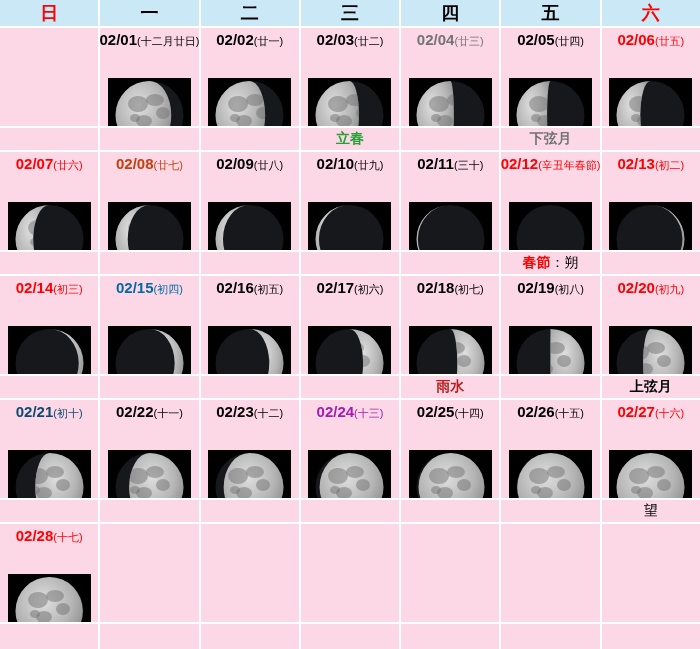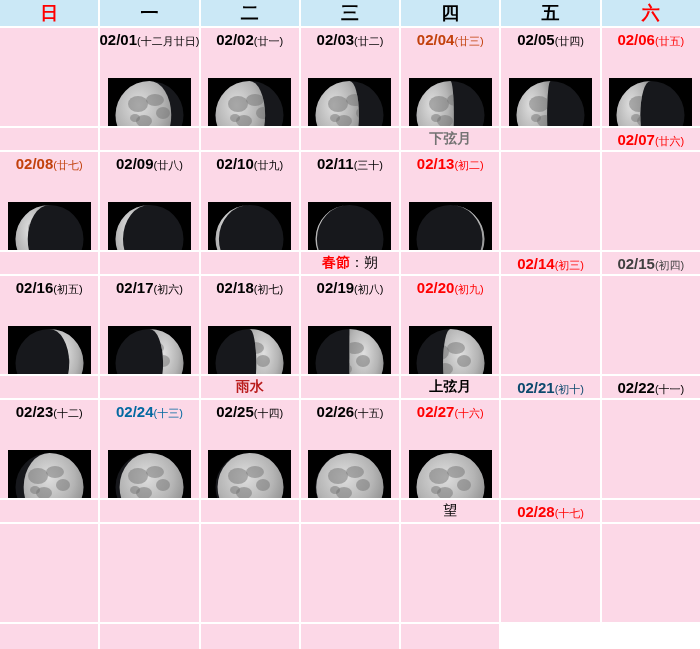--- a/index.html
+++ b/index.html
@@ -125,21 +125,21 @@
             <ellipse cx="36" cy="43" rx="8" ry="6" fill="#717171" opacity="0.5"></ellipse>
             <ellipse cx="48" cy="53" rx="6" ry="4" fill="#717171" opacity="0.5"></ellipse>
             <ellipse cx="27" cy="40" rx="5" ry="4" fill="#717171" opacity="0.5"></ellipse>
             <circle cx="52" cy="57" r="3" fill="#ededed" opacity="0.6"></circle>
             <circle cx="33" cy="55" r="2.5" fill="#ededed" opacity="0.6"></circle>
           </g>
         </svg>
       </div>
     </div>
     <div class="cell main">
-      <div class="date-line" style="color: #c2410c;"><span class="date-num">02/04</span><span class="lunar">(廿三)</span></div>
+      <div class="date-line" style="color: #737373;"><span class="date-num">02/04</span><span class="lunar">(廿三)</span></div>
       <div class="moonbox">
         <svg width="83" height="74" viewBox="0 0 83 74">
           <defs>
             <radialGradient id="g0_4" cx="42%" cy="36%" r="78%">
       <stop offset="0%" stop-color="#dfdfdf"></stop>
               <stop offset="55%" stop-color="#b4b4b4"></stop>
               <stop offset="100%" stop-color="#7d7d7d"></stop>
     </radialGradient>
             <clipPath id="c0_4">
               <path d="M 41.5 3 A 34 34 0 0 0 41.5 71 A 3.400000000000003 34 0 0 0 41.5 3 Z"></path>
@@ -217,20 +217,23 @@
             <ellipse cx="27" cy="40" rx="5" ry="4" fill="#717171" opacity="0.5"></ellipse>
             <circle cx="52" cy="57" r="3" fill="#ededed" opacity="0.6"></circle>
             <circle cx="33" cy="55" r="2.5" fill="#ededed" opacity="0.6"></circle>
           </g>
         </svg>
       </div>
     </div>
     <div class="cell annot"></div>
     <div class="cell annot"></div>
     <div class="cell annot"></div>
+    <div class="cell annot">
+      <span style="color: rgb(39, 160, 53); font-weight: bold;">立春</span>
+    </div>
     <div class="cell annot"></div>
     <div class="cell annot">
       <span style="color: #737373; font-weight: bold;">下弦月</span>
     </div>
     <div class="cell annot"></div>
     <div class="cell main">
       <div class="date-line" style="color: rgb(255, 0, 0);"><span class="date-num">02/07</span><span class="lunar">(廿六)</span></div>
       <div class="moonbox">
         <svg width="83" height="74" viewBox="0 0 83 74">
           <defs>
@@ -369,20 +372,36 @@
           <g clip-path="url(#c1_4)">
             <ellipse cx="30" cy="26" rx="10" ry="8" fill="#717171" opacity="0.5"></ellipse>
             <ellipse cx="47" cy="22" rx="9" ry="6" fill="#717171" opacity="0.5"></ellipse>
             <ellipse cx="55" cy="35" rx="7" ry="6" fill="#717171" opacity="0.5"></ellipse>
             <ellipse cx="36" cy="43" rx="8" ry="6" fill="#717171" opacity="0.5"></ellipse>
             <ellipse cx="48" cy="53" rx="6" ry="4" fill="#717171" opacity="0.5"></ellipse>
             <ellipse cx="27" cy="40" rx="5" ry="4" fill="#717171" opacity="0.5"></ellipse>
             <circle cx="52" cy="57" r="3" fill="#ededed" opacity="0.6"></circle>
             <circle cx="33" cy="55" r="2.5" fill="#ededed" opacity="0.6"></circle>
           </g>
+        </svg>
+      </div>
+    </div>
+    <div class="cell main">
+      <div class="date-line" style="color: rgb(255, 0, 0);"><span class="date-num">02/12</span><span class="lunar">(辛丑年春節)</span></div>
+      <div class="moonbox">
+        <svg width="83" height="74" viewBox="0 0 83 74">
+          <defs>
+            <radialGradient id="g1_5" cx="42%" cy="36%" r="78%">
+      <stop offset="0%" stop-color="#dfdfdf"></stop>
+              <stop offset="55%" stop-color="#b4b4b4"></stop>
+              <stop offset="100%" stop-color="#7d7d7d"></stop>
+    </radialGradient>
+          </defs>
+          <rect width="83" height="74" fill="#000000"></rect>
+    <circle cx="41.5" cy="37" r="34" fill="#17181c"></circle>
         </svg>
       </div>
     </div>
     <div class="cell main">
       <div class="date-line" style="color: rgb(255, 0, 0);"><span class="date-num">02/13</span><span class="lunar">(初二)</span></div>
       <div class="moonbox">
         <svg width="83" height="74" viewBox="0 0 83 74">
           <defs>
             <radialGradient id="g1_6" cx="42%" cy="36%" r="78%">
       <stop offset="0%" stop-color="#dfdfdf"></stop>
@@ -443,21 +462,21 @@
             <ellipse cx="36" cy="43" rx="8" ry="6" fill="#717171" opacity="0.5"></ellipse>
             <ellipse cx="48" cy="53" rx="6" ry="4" fill="#717171" opacity="0.5"></ellipse>
             <ellipse cx="27" cy="40" rx="5" ry="4" fill="#717171" opacity="0.5"></ellipse>
             <circle cx="52" cy="57" r="3" fill="#ededed" opacity="0.6"></circle>
             <circle cx="33" cy="55" r="2.5" fill="#ededed" opacity="0.6"></circle>
           </g>
         </svg>
       </div>
     </div>
     <div class="cell main">
-      <div class="date-line" style="color: #404040;"><span class="date-num">02/15</span><span class="lunar">(初四)</span></div>
+      <div class="date-line" style="color: #0369a1;"><span class="date-num">02/15</span><span class="lunar">(初四)</span></div>
       <div class="moonbox">
         <svg width="83" height="74" viewBox="0 0 83 74">
           <defs>
             <radialGradient id="g2_1" cx="42%" cy="36%" r="78%">
       <stop offset="0%" stop-color="#dfdfdf"></stop>
               <stop offset="55%" stop-color="#b4b4b4"></stop>
               <stop offset="100%" stop-color="#7d7d7d"></stop>
     </radialGradient>
             <clipPath id="c2_1">
               <path d="M 41.5 3 A 34 34 0 0 1 41.5 71 A 25.16 34 0 0 0 41.5 3 Z"></path>
@@ -724,21 +743,21 @@
             <ellipse cx="36" cy="43" rx="8" ry="6" fill="#717171" opacity="0.5"></ellipse>
             <ellipse cx="48" cy="53" rx="6" ry="4" fill="#717171" opacity="0.5"></ellipse>
             <ellipse cx="27" cy="40" rx="5" ry="4" fill="#717171" opacity="0.5"></ellipse>
             <circle cx="52" cy="57" r="3" fill="#ededed" opacity="0.6"></circle>
             <circle cx="33" cy="55" r="2.5" fill="#ededed" opacity="0.6"></circle>
           </g>
         </svg>
       </div>
     </div>
     <div class="cell main">
-      <div class="date-line" style="color: #0369a1;"><span class="date-num">02/24</span><span class="lunar">(十三)</span></div>
+      <div class="date-line" style="color: #a21caf;"><span class="date-num">02/24</span><span class="lunar">(十三)</span></div>
       <div class="moonbox">
         <svg width="83" height="74" viewBox="0 0 83 74">
           <defs>
             <radialGradient id="g3_3" cx="42%" cy="36%" r="78%">
       <stop offset="0%" stop-color="#dfdfdf"></stop>
               <stop offset="55%" stop-color="#b4b4b4"></stop>
               <stop offset="100%" stop-color="#7d7d7d"></stop>
     </radialGradient>
             <clipPath id="c3_3">
               <path d="M 41.5 3 A 34 34 0 0 1 41.5 71 A 29.919999999999995 34 0 0 1 41.5 3 Z"></path>

